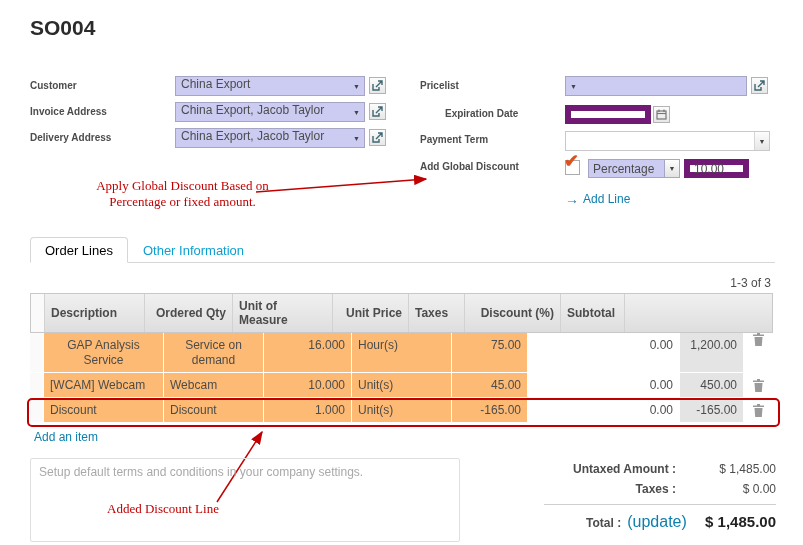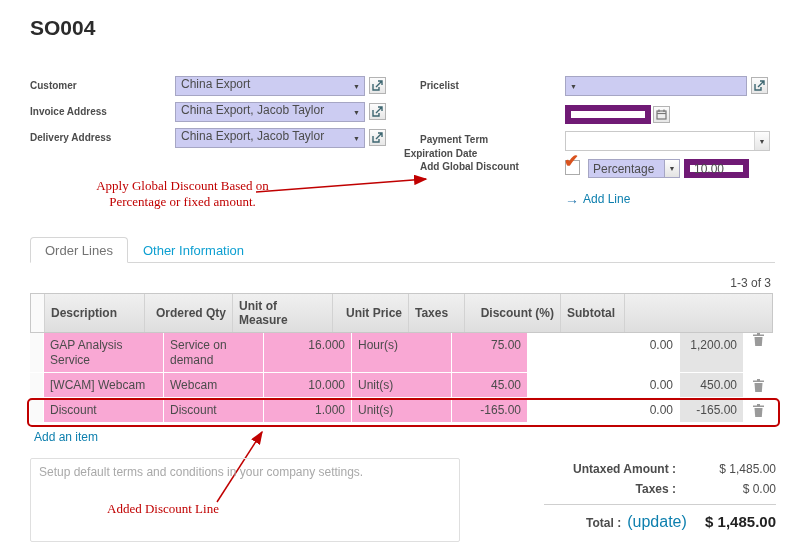--- a/index.html
+++ b/index.html
@@ -29,21 +29,21 @@
 
   .link { color: #0d7fae; text-decoration: none; cursor: pointer; }
   .add-line { position: absolute; left: 565px; top: 191px; font-size: 12px; display: flex; align-items: center; gap: 4px; }
   .add-line .arrow { color: #2a7ab0; font-weight: bold; font-size: 14px; }
 
   .ann-text { position: absolute; font-family: "Liberation Serif", serif; font-size: 13px; color: #c00000; line-height: 16px; }
   .ann-svg { position: absolute; pointer-events: none; }
 
   .tabs { position: absolute; left: 30px; top: 237px; display: flex; height: 26px; z-index: 2; }
   .tab { padding: 5px 14px; font-size: 13px; cursor: pointer; }
-  .tab.active { background: #fff; border: 1px solid #d6d6d6; border-bottom: 1px solid #fff; border-radius: 4px 4px 0 0; color: #737373; }
+  .tab.active { background: #fff; border: 1px solid #d6d6d6; border-bottom: 1px solid #fff; border-radius: 4px 4px 0 0; color: #000000; }
   .tab.inactive { color: #0d9fd1; border: 1px solid transparent; }
   .tab-line { position: absolute; left: 30px; width: 745px; top: 262px; height: 1px; background: #d6d6d6; }
 
   .pager { position: absolute; right: 32px; top: 276px; font-size: 12px; color: #4c4c4c; }
 
   .olist { position: absolute; left: 30px; top: 293px; width: 743px; font-size: 12px; }
   .thead { display: flex; height: 40px; background: linear-gradient(#f0f0f0, #dedede); border: 1px solid #c8c8c8; font-weight: bold; }
   .thead > div { display: flex; align-items: center; padding: 0 6px; border-right: 1px solid #d2d2d2; }
   .thead > div:last-child { border-right: none; }
   .trow { display: flex; }
@@ -53,21 +53,21 @@
   .c-handle { width: 14px; padding: 0 !important; background: #fafafa; }
   .c-prod { width: 120px; }
   .c-desc { width: 100px; }
   .c-qty { width: 88px; }
   .c-uom { width: 100px; }
   .c-price { width: 76px; }
   .c-tax { width: 56px; }
   .c-disc { width: 96px; }
   .c-sub { width: 64px; }
   .c-del { width: 29px; justify-content: center !important; padding: 0 !important; }
-  .bg-p { background: #f9a8d4; }
+  .bg-p { background: #fdba74; text-align: center; }
   .bg-w { background: #fff; }
   .bg-g { background: #e4e4e4; }
   .h40 { height: 40px; }
   .h25 { height: 25px; }
   .add-item { position: absolute; left: 34px; top: 430px; font-size: 12px; }
 
   .red-box { position: absolute; left: 27px; top: 398px; width: 753px; height: 29px; border: 2px solid #c00000; border-radius: 5px; pointer-events: none; z-index: 3; }
 
   .terms { position: absolute; left: 30px; top: 458px; width: 430px; height: 84px; border: 1px solid #dfdfdf; border-radius: 2px; padding: 6px 8px; font-size: 12px; color: #a9a9a9; cursor: text; }
 
@@ -130,21 +130,21 @@
   <div class="m2o" style="left:565px; top:76px; width:182px;">
     <span class="drop">▼</span>
   </div>
   <span class="sq-btn" style="left:751px; top:77px;">
     <svg width="11" height="11" viewBox="0 0 11 11">
         <path d="M1 4 v6 h6 v-3" fill="none" stroke="#3d6670" stroke-width="1.4"></path>
         <path d="M4 7 L10 1 M6 1 h4 v4" fill="none" stroke="#3d6670" stroke-width="1.4"></path>
       </svg>
   </span>
 
-  <div class="flabel" style="left:404px; top:108px;margin-top:40px;">Expiration Date</div>
+  <div class="flabel" style="left:445px; top:108px;">Expiration Date</div>
   <div class="txt-input" style="left:565px; top:105px; width:86px;">
     <span></span>
   </div>
   <span class="sq-btn" style="left:653px; top:106px;">
     <svg width="11" height="11" viewBox="0 0 11 11">
         <rect x="1" y="2" width="9" height="8" fill="none" stroke="#777" stroke-width="1.2"></rect>
         <line x1="3" y1="0.5" x2="3" y2="3" stroke="#777" stroke-width="1.2"></line>
         <line x1="8" y1="0.5" x2="8" y2="3" stroke="#777" stroke-width="1.2"></line>
         <line x1="1" y1="4.5" x2="10" y2="4.5" stroke="#777" stroke-width="1.2"></line>
       </svg>

